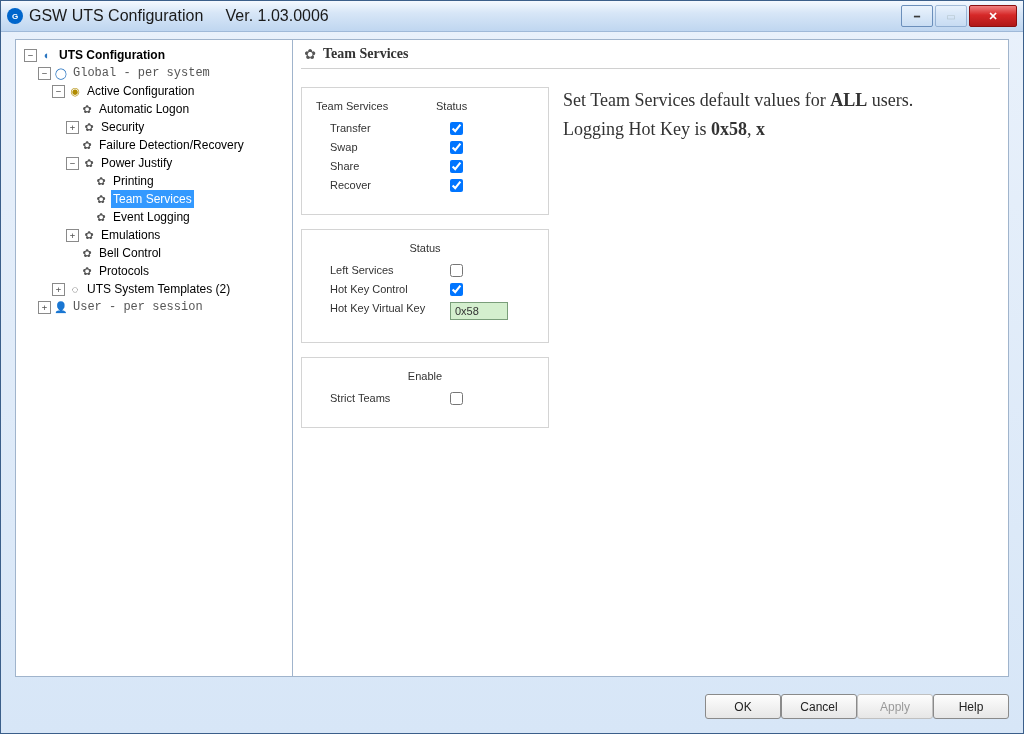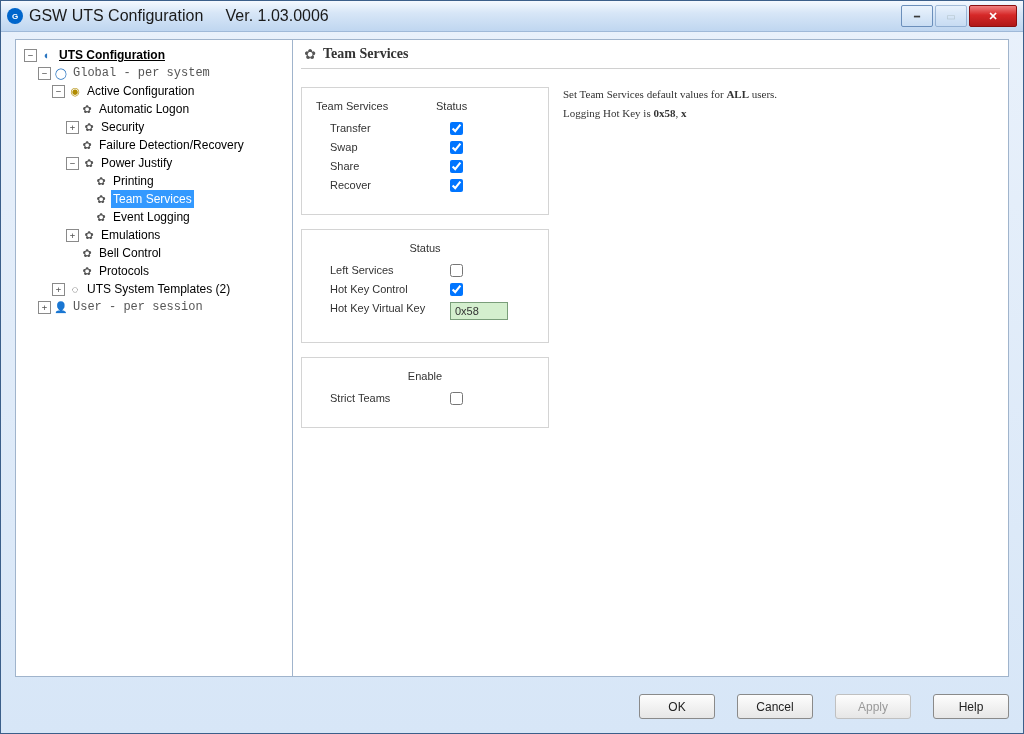--- a/index.html
+++ b/index.html
@@ -22,43 +22,43 @@
   .tree li{margin:0;padding:0;line-height:18px;white-space:nowrap;}
   .row{display:flex;align-items:center;gap:3px;padding:0 2px;}
   .exp{width:11px;height:11px;border:1px solid #8a8a8a;background:#fff;display:inline-flex;align-items:center;justify-content:center;font-size:9px;line-height:1;color:#555;font-family:monospace;cursor:pointer;}
   .exp.blank{border:none;background:none;}
   .ico{width:14px;height:14px;display:inline-flex;align-items:center;justify-content:center;font-size:11px;}
   .ico-conf{color:#2a75c0;}
   .ico-gear{color:#555;}
   .ico-active{color:#b08b00;}
   .ico-user{color:#2a8a2a;}
   .lbl{padding:0 2px;}
-  .lbl.bold{font-weight:bold;text-decoration:underline;}
+  .lbl.bold{font-weight:bold;}
   .lbl.mono{font-family:"Courier New",monospace;color:#555;}
   .lbl.selected{background:#3399ff;color:#fff;}
   
   .content{flex:1;padding:2px 8px 8px 8px;position:relative;overflow:auto;}
   .content-header{display:flex;align-items:center;gap:6px;border-bottom:1px solid #d0d0d0;padding:4px 2px 6px 2px;}
   .content-header .ico{font-size:14px;color:#555;}
   .content-header .title{font-family:Georgia,serif;font-weight:bold;font-size:14px;color:#333;}
   .panels{display:flex;gap:14px;margin-top:18px;}
   .left-col{width:248px;display:flex;flex-direction:column;gap:14px;}
   .groupbox{border:1px solid #d4d4d4;padding:12px 14px 16px 14px;position:relative;}
   .gb-header{display:flex;font-size:11px;color:#333;margin-bottom:10px;}
   .gb-header .h1{width:120px;}
   .gb-row{display:flex;align-items:flex-start;font-size:11px;color:#333;margin:6px 0;}
   .gb-row .rlabel{width:120px;padding-left:14px;}
   .gb-row input[type=checkbox]{margin:0;}
   .gb-row .inputbox{width:58px;height:18px;border:1px solid #7a9e7a;background:#d4efce;padding:0 4px;font-size:11px;color:#333;box-sizing:border-box;}
   .gb-center{display:flex;justify-content:center;font-size:11px;color:#333;margin-bottom:10px;}
-  .desc{flex:1;font-family:Georgia,serif;font-size:11px;color:#333;line-height:1.45;padding-right:6px;}
+  .desc{flex:1;font-family:Georgia,serif;font-size:18px;color:#333;line-height:1.45;padding-right:6px;}
   .desc .ital{font-style:italic;}
   .desc p{margin:0 0 3px 0;}
   
-  .btn-row{position:absolute;right:14px;bottom:14px;display:flex;gap:22px;}
+  .btn-row{position:absolute;right:14px;bottom:14px;display:flex;gap:0;}
   .btn{width:74px;height:23px;border:1px solid #8a8a8a;background:linear-gradient(to bottom,#fdfdfd,#e6e6e6);border-radius:3px;font-size:12px;color:#222;display:flex;align-items:center;justify-content:center;cursor:pointer;}
   .btn.disabled{color:#9a9a9a;border-color:#c0c0c0;cursor:default;}
 </style>
 </head>
 <body>
 
 <div class="window">
 
   <div class="titlebar">
     <span class="app-icon">G</span>

